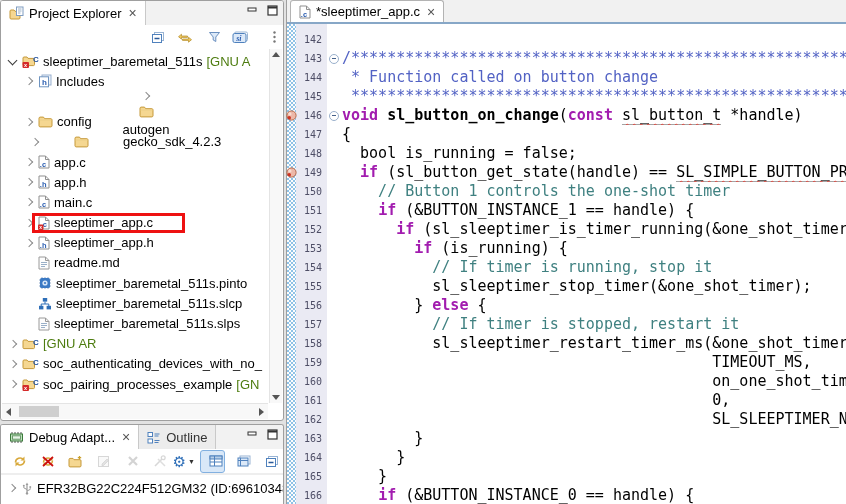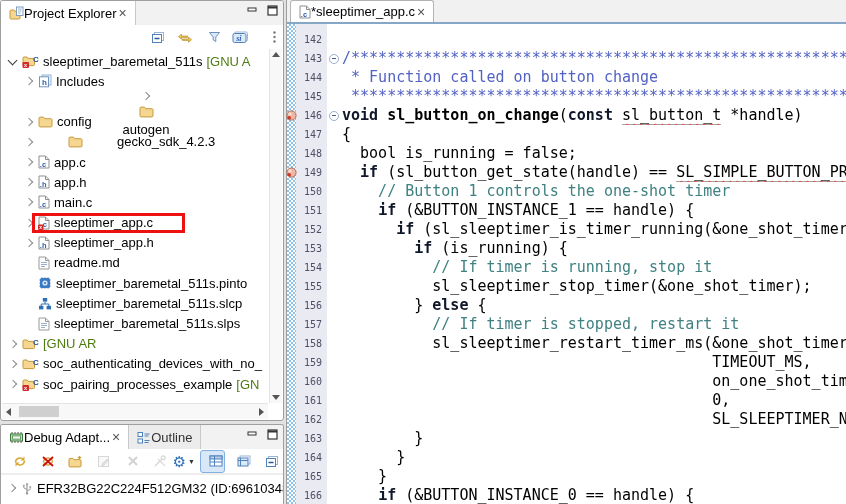--- a/index.html
+++ b/index.html
@@ -5,21 +5,21 @@
   html,body{margin:0;padding:0}
   body{width:846px;height:504px;position:relative;overflow:hidden;background:#e2e2e2;
        font-family:"Liberation Sans",sans-serif;font-size:13px;color:#000;-webkit-font-smoothing:antialiased}
   .panel{position:absolute;background:#fff;border:1px solid #9f9f9f;border-radius:3px;overflow:hidden;box-sizing:border-box}
   #pe{left:0;top:0;width:284px;height:421px}
   #da{left:0;top:424px;width:284px;height:81px;border-bottom:none;border-radius:3px 3px 0 0}
   #ed{left:286px;top:0;width:560px;height:504px;background:#fff;border-left:1px solid #9f9f9f;position:absolute}
 
   
   .tabbar{height:24px;display:flex;align-items:stretch;background:#f2f2f2;position:relative}
-  .tab{display:flex;align-items:center;padding:0 8px;background:#fff;border-right:1px solid #c9c9c9;white-space:nowrap}
+  .tab{display:flex;align-items:center;gap:5px;padding:0 8px;background:#fff;border-right:1px solid #c9c9c9;white-space:nowrap}
   .tab.inactive{background:#ececec;color:#333}
   .tab .close{color:#555;font-size:14px;line-height:12px;margin-left:2px;cursor:default}
   .wbtns{position:absolute;right:5px;top:4px;display:flex;gap:9px;align-items:center}
   .wbtn{display:inline-flex}
   .ic{display:inline-flex;align-items:center;flex:none}
 
   
   .tbar{height:24px;display:flex;align-items:center;gap:3px;padding:0 4px;background:#fff;justify-content:flex-end}
   #da .tbar{justify-content:flex-start;padding-left:3px;border-bottom:1px solid #eee}
   .tbtn{min-width:21px;height:21px;display:inline-flex;align-items:center;justify-content:flex-end;border-radius:3px;border:1px solid transparent;padding:0 1px}
@@ -57,21 +57,21 @@
   .col-num{position:absolute;left:9px;top:0;bottom:0;width:31px;background:#eaeaf3}
   .code{position:absolute;left:0;top:0;right:0;bottom:0;padding-top:6px;z-index:1}
   .cline{display:flex;height:19px}
   .cell-ann{width:9px;flex:none;position:relative}
   .cell-ann .ic{position:absolute;left:-1px;top:4px}
   .cell-num{width:31px;flex:none;font-family:"DejaVu Sans Mono",monospace;font-size:10px;line-height:19px;text-align:right;padding-right:5px;box-sizing:border-box;color:#4e4e66}
   .cell-fold{width:15px;flex:none;position:relative}
   .fm{position:absolute;left:2px;top:5px;width:8px;height:8px;border:1px solid #9ab0cc;border-radius:50%;background:#fff}
   .fm::after{content:"";position:absolute;left:1.5px;top:3px;width:4px;height:1.2px;background:#44608a}
   .cell-code{flex:1;font-family:"DejaVu Sans Mono",monospace;font-size:15px;line-height:19px;white-space:pre;overflow:hidden;color:#000}
-  .sg-k{color:#0f172a;font-weight:bold}
+  .sg-k{color:#a21caf;font-weight:bold}
   .sg-b{font-weight:bold}
   .sg-c{color:#5262c4}
   .sg-g{color:#3f8080}
   .sg-e{text-decoration:underline;text-decoration-style:wavy;text-decoration-color:#e2453c;text-decoration-thickness:1px;text-underline-offset:3px;box-shadow:0 1px 0 0 #55555588}
 </style>
 </head>
 <body>
 
 <div id="pe" class="panel">
   <div class="tabbar">
@@ -182,21 +182,21 @@
       <div class="trow" style="padding-left: 22px;">
         <span class="arr col"></span>
         <span class="ic">
           <svg width="15" height="13" viewBox="0 0 15 13">
             <path d="M1 3.2c0-.6.5-1.1 1.1-1.1h3.4l1.2 1.6h6.2c.6 0 1.1.5 1.1 1.1v6c0 .6-.5 1.1-1.1 1.1H2.1c-.6 0-1.1-.5-1.1-1.1z" fill="#f5d791" stroke="#c5993b"></path>
             <path d="M1.5 5h12" stroke="#eccf87"></path>
           </svg>
         </span>
         <span>config</span>
       </div>
-      <div class="trow" style="padding-left: 22px; gap: 34px;">
+      <div class="trow" style="padding-left: 28px; gap: 34px;">
         <span class="arr col"></span>
         <span class="ic">
           <svg width="15" height="13" viewBox="0 0 15 13">
             <path d="M1 3.2c0-.6.5-1.1 1.1-1.1h3.4l1.2 1.6h6.2c.6 0 1.1.5 1.1 1.1v6c0 .6-.5 1.1-1.1 1.1H2.1c-.6 0-1.1-.5-1.1-1.1z" fill="#f5d791" stroke="#c5993b"></path>
             <path d="M1.5 5h12" stroke="#eccf87"></path>
           </svg>
         </span>
         <span>gecko_sdk_4.2.3</span>
       </div>
       <div class="trow" style="padding-left: 22px;">

